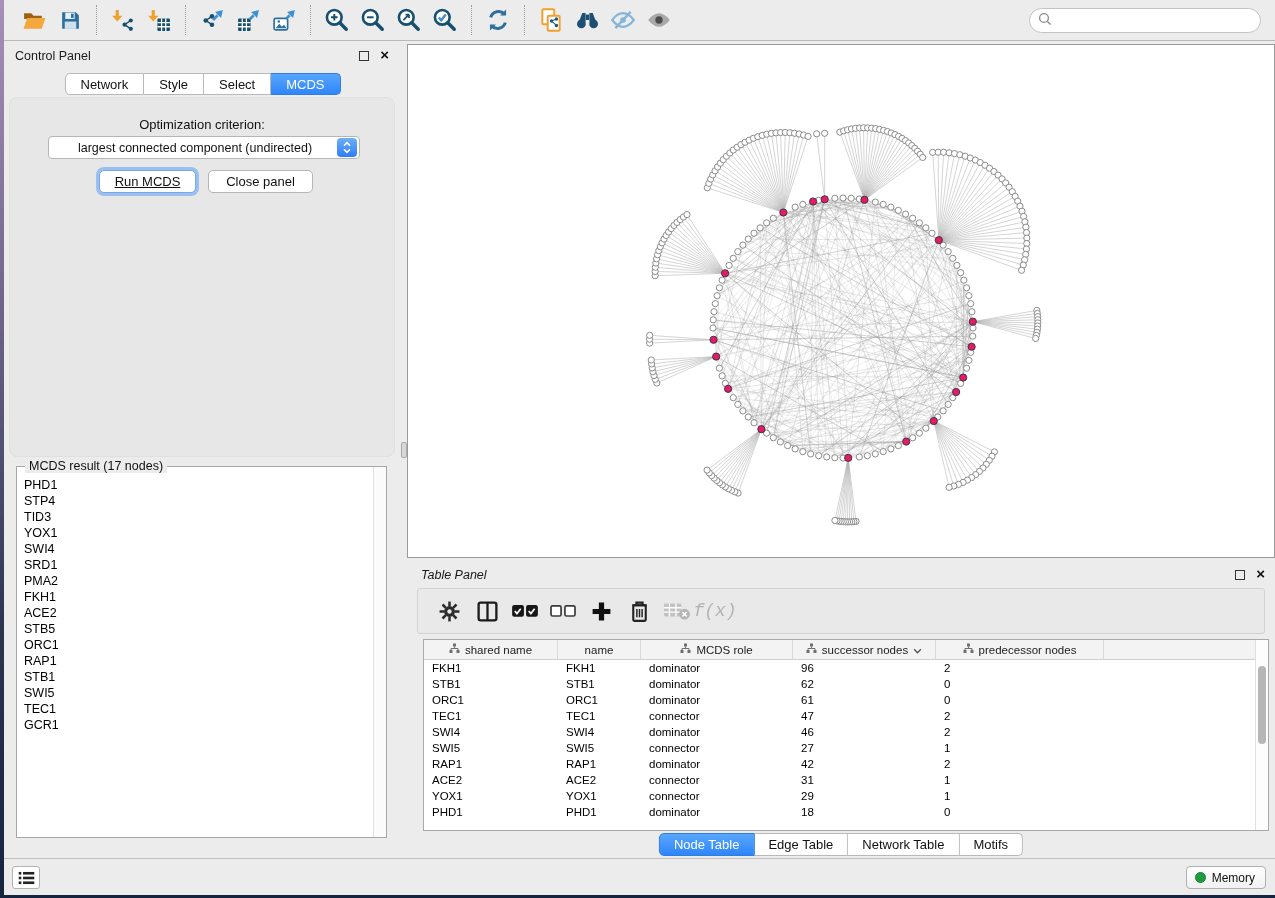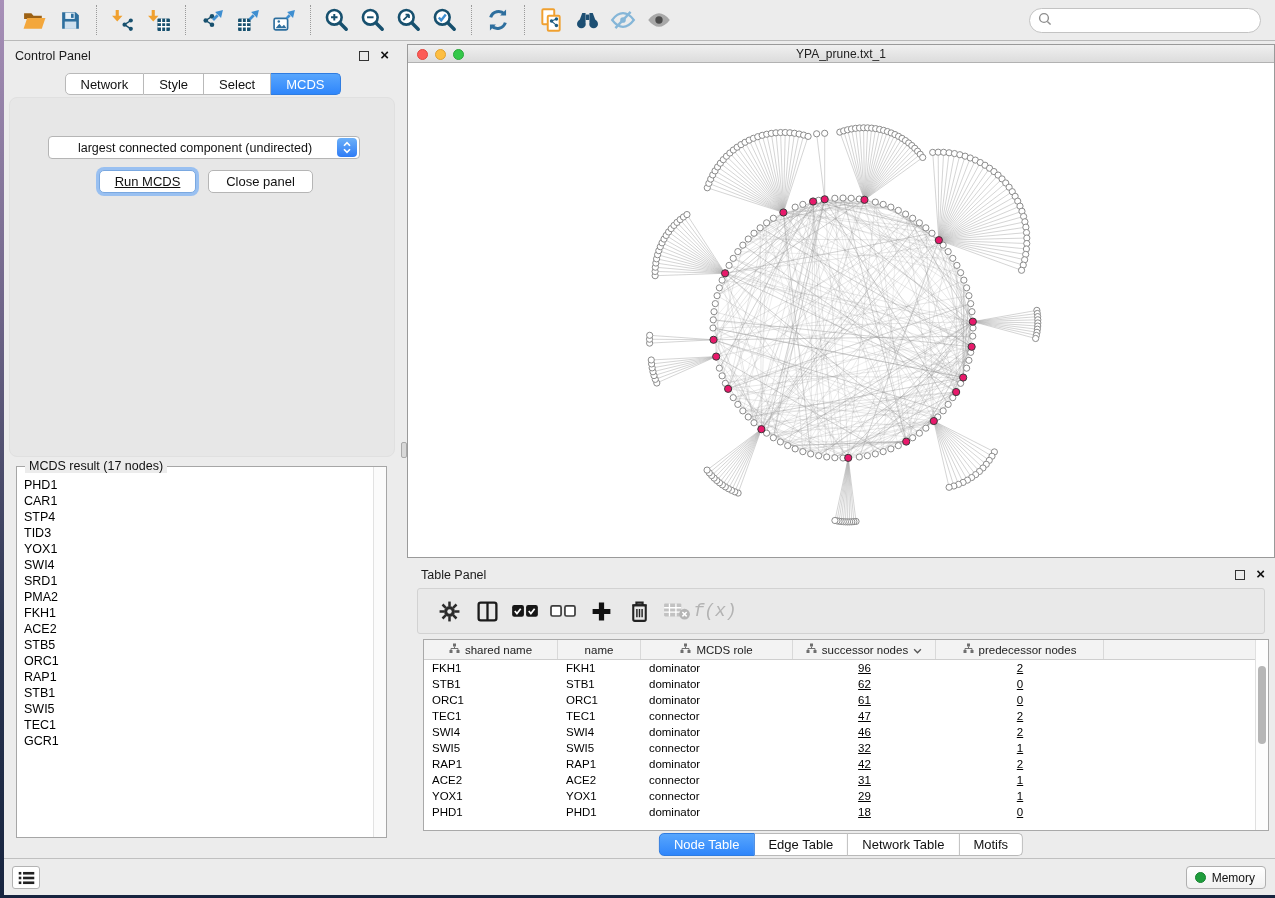--- a/index.html
+++ b/index.html
@@ -72,36 +72,36 @@
     background:linear-gradient(#f0f0f0,#dcdcdc); border-bottom:1px solid #b2b2b2; }
   .tl { position:absolute; top:3.5px; width:11px; height:11px; border-radius:50%; }
   .tl.red{ left:9px; background:#fc5b57; border:0.5px solid #e2463f;}
   .tl.yellow{ left:27px; background:#fdbe41; border:0.5px solid #dfa132;}
   .tl.green{ left:45px; background:#34c84a; border:0.5px solid #2aa83c;}
   .net-title { position:absolute; width:100%; text-align:center; top:2px; font-size:12px; color:#222; }
   #graph { position:absolute; left:0; top:18px; }
 
   
   #table-panel { position:absolute; left:0; top:516px; width:868px; height:300px; }
-  #tp-title { position:absolute; left:14px; top:10px; font-size:12.5px; color:#1a1a1a; }
+  #tp-title { position:absolute; left:14px; top:10px; font-size:12.5px; color:#1a1a1a;font-style:italic; }
   #tp-float { right:30px; top:12px; } #tp-close { right:10px; top:7px; }
   #tp-toolbar { position:absolute; left:10px; top:30px; width:848px; height:46px; background:#e9e9e9;
     border:1px solid #d2d2d2; border-radius:3px; display:flex; align-items:center; padding-left:12px; }
   .tpicon { width:38px; height:32px; display:flex; align-items:center; justify-content:center; }
   .fx-label { font-family:Liberation Mono, monospace; font-style:italic; font-size:18px; color:#b3b3b3; }
 
   #table-wrap { position:absolute; left:16px; top:81px; width:846px; height:192px; background:#fff;
     border:1px solid #a9a9a9; overflow:hidden; }
   #tbl-head { display:flex; height:20px; background:#f3f3f3; border-bottom:1px solid #cfcfcf; }
   .th { display:flex; align-items:center; justify-content:center; gap:5px; border-right:1px solid #d9d9d9;
     font-size:11.5px; color:#222; }
   .th:last-child { border-right:none; }
   .tr { display:flex; height:16px; }
   .td { font-size:11.5px; color:#000; line-height:16px; padding:0 8px; white-space:nowrap; overflow:hidden; }
-  .td.right { text-align:center;text-decoration:underline; }
+  .td.right { text-align:left; }
   #tbl-scroll { position:absolute; right:0; top:0; width:13px; height:100%; background:#fdfdfd;
     border-left:1px solid #e0e0e0; }
   #tbl-scroll .thumb { position:absolute; left:2px; top:26px; width:8px; height:78px; background:#b6b6b6;
     border-radius:4px; }
 
   #bottom-tabs { position:absolute; left:50%; transform:translateX(-50%); top:275px; display:flex; height:23px; }
   #bottom-tabs .seg { font-size:13px; padding:0 14px; }
 
   
   #status-bar { position:absolute; left:0; top:858px; width:100%; height:37px; background:#ececec;
@@ -279,40 +279,40 @@
       <span class="close-icon" id="cp-close">×</span>
     </div>
     <div id="cp-tabs">
         <div class="seg">Network</div>
         <div class="seg">Style</div>
         <div class="seg">Select</div>
         <div class="seg active">MCDS</div>
       </div>
 
     <div id="mcds-panel">
+      <div class="opt-label">Optimization criterion:</div>
       <div id="criterion-select">
         <span class="val">largest connected component (undirected)</span>
         <span class="stepper">
           <svg width="8" height="13" viewBox="0 0 8 13">
               <path d="M1 4.8L4 1.6l3 3.2" fill="none" stroke="#fff" stroke-width="1.6"></path>
               <path d="M1 8.2l3 3.2 3-3.2" fill="none" stroke="#fff" stroke-width="1.6"></path>
             </svg>
         </span>
       </div>
       <div class="btnrow">
         <button class="aqua-btn" id="run-btn">Run MCDS</button>
         <button class="aqua-btn" id="closepanel-btn">Close panel</button>
       </div>
     </div>
 
     <div id="result-group">
       <span class="group-label">MCDS result (17 nodes)</span>
       <div id="mcds-list">
           <div class="li">PHD1</div>
-          <div class="li">CAR1</div>
           <div class="li">STP4</div>
           <div class="li">TID3</div>
           <div class="li">YOX1</div>
           <div class="li">SWI4</div>
           <div class="li">SRD1</div>
           <div class="li">PMA2</div>
           <div class="li">FKH1</div>
           <div class="li">ACE2</div>
           <div class="li">STB5</div>
           <div class="li">ORC1</div>
@@ -326,26 +326,20 @@
     </div>
   </div>
 
   <div id="splitter">
       <div class="grip"></div>
     </div>
 
   <div id="right-col">
 
     <div id="net-frame">
-      <div class="net-titlebar">
-        <span class="tl red"></span>
-        <span class="tl yellow"></span>
-        <span class="tl green"></span>
-        <span class="net-title">YPA_prune.txt_1</span>
-      </div>
       <svg id="graph" width="866" height="495" viewBox="0 0 866 495">
           <line x1="548.146240472187" y1="329.0150628134507" x2="426.8372324611893" y2="394.74347469567533" stroke="#8f8f8f" stroke-width="0.7" opacity="0.3"></line>
           <line x1="498.2235994550538" y1="378.59038899461046" x2="387.1438081509919" y2="385.8709431654727" stroke="#8f8f8f" stroke-width="0.7" opacity="0.3"></line>
           <line x1="308.18050928703866" y1="293.58000656586887" x2="418.7066796366405" y2="393.97491117088214" stroke="#8f8f8f" stroke-width="0.7" opacity="0.3"></line>
           <line x1="405.09353416554643" y1="138.48674653897854" x2="426.8372324611893" y2="394.74347469567533" stroke="#8f8f8f" stroke-width="0.7" opacity="0.3"></line>
           <line x1="498.2235994550538" y1="378.59038899461046" x2="482.8561918490081" y2="385.8709431654727" stroke="#8f8f8f" stroke-width="0.7" opacity="0.3"></line>
           <line x1="548.146240472187" y1="329.0150628134507" x2="321.08013159429777" y2="202.372022366777" stroke="#8f8f8f" stroke-width="0.7" opacity="0.3"></line>
           <line x1="555.1909843696008" y1="314.53914892553564" x2="340.2340784352165" y2="353.9911237707295" stroke="#8f8f8f" stroke-width="0.7" opacity="0.3"></line>
           <line x1="440.21713302923274" y1="394.895271364878" x2="535.1667215608526" y2="182.13488133267032" stroke="#8f8f8f" stroke-width="0.7" opacity="0.3"></line>
           <line x1="456.45618876188814" y1="136.78287180015994" x2="565" y2="265" stroke="#8f8f8f" stroke-width="0.7" opacity="0.3"></line>
@@ -1269,21 +1263,21 @@
               <div class="td" style="width: 134px;">SWI4</div>
               <div class="td" style="width: 83px;">SWI4</div>
               <div class="td" style="width: 152px;">dominator</div>
               <div class="td right" style="width: 143px;">46</div>
               <div class="td right" style="width: 168px;">2</div>
             </div>
             <div class="tr">
               <div class="td" style="width: 134px;">SWI5</div>
               <div class="td" style="width: 83px;">SWI5</div>
               <div class="td" style="width: 152px;">connector</div>
-              <div class="td right" style="width: 143px;">32</div>
+              <div class="td right" style="width: 143px;">27</div>
               <div class="td right" style="width: 168px;">1</div>
             </div>
             <div class="tr">
               <div class="td" style="width: 134px;">RAP1</div>
               <div class="td" style="width: 83px;">RAP1</div>
               <div class="td" style="width: 152px;">dominator</div>
               <div class="td right" style="width: 143px;">42</div>
               <div class="td right" style="width: 168px;">2</div>
             </div>
             <div class="tr">

